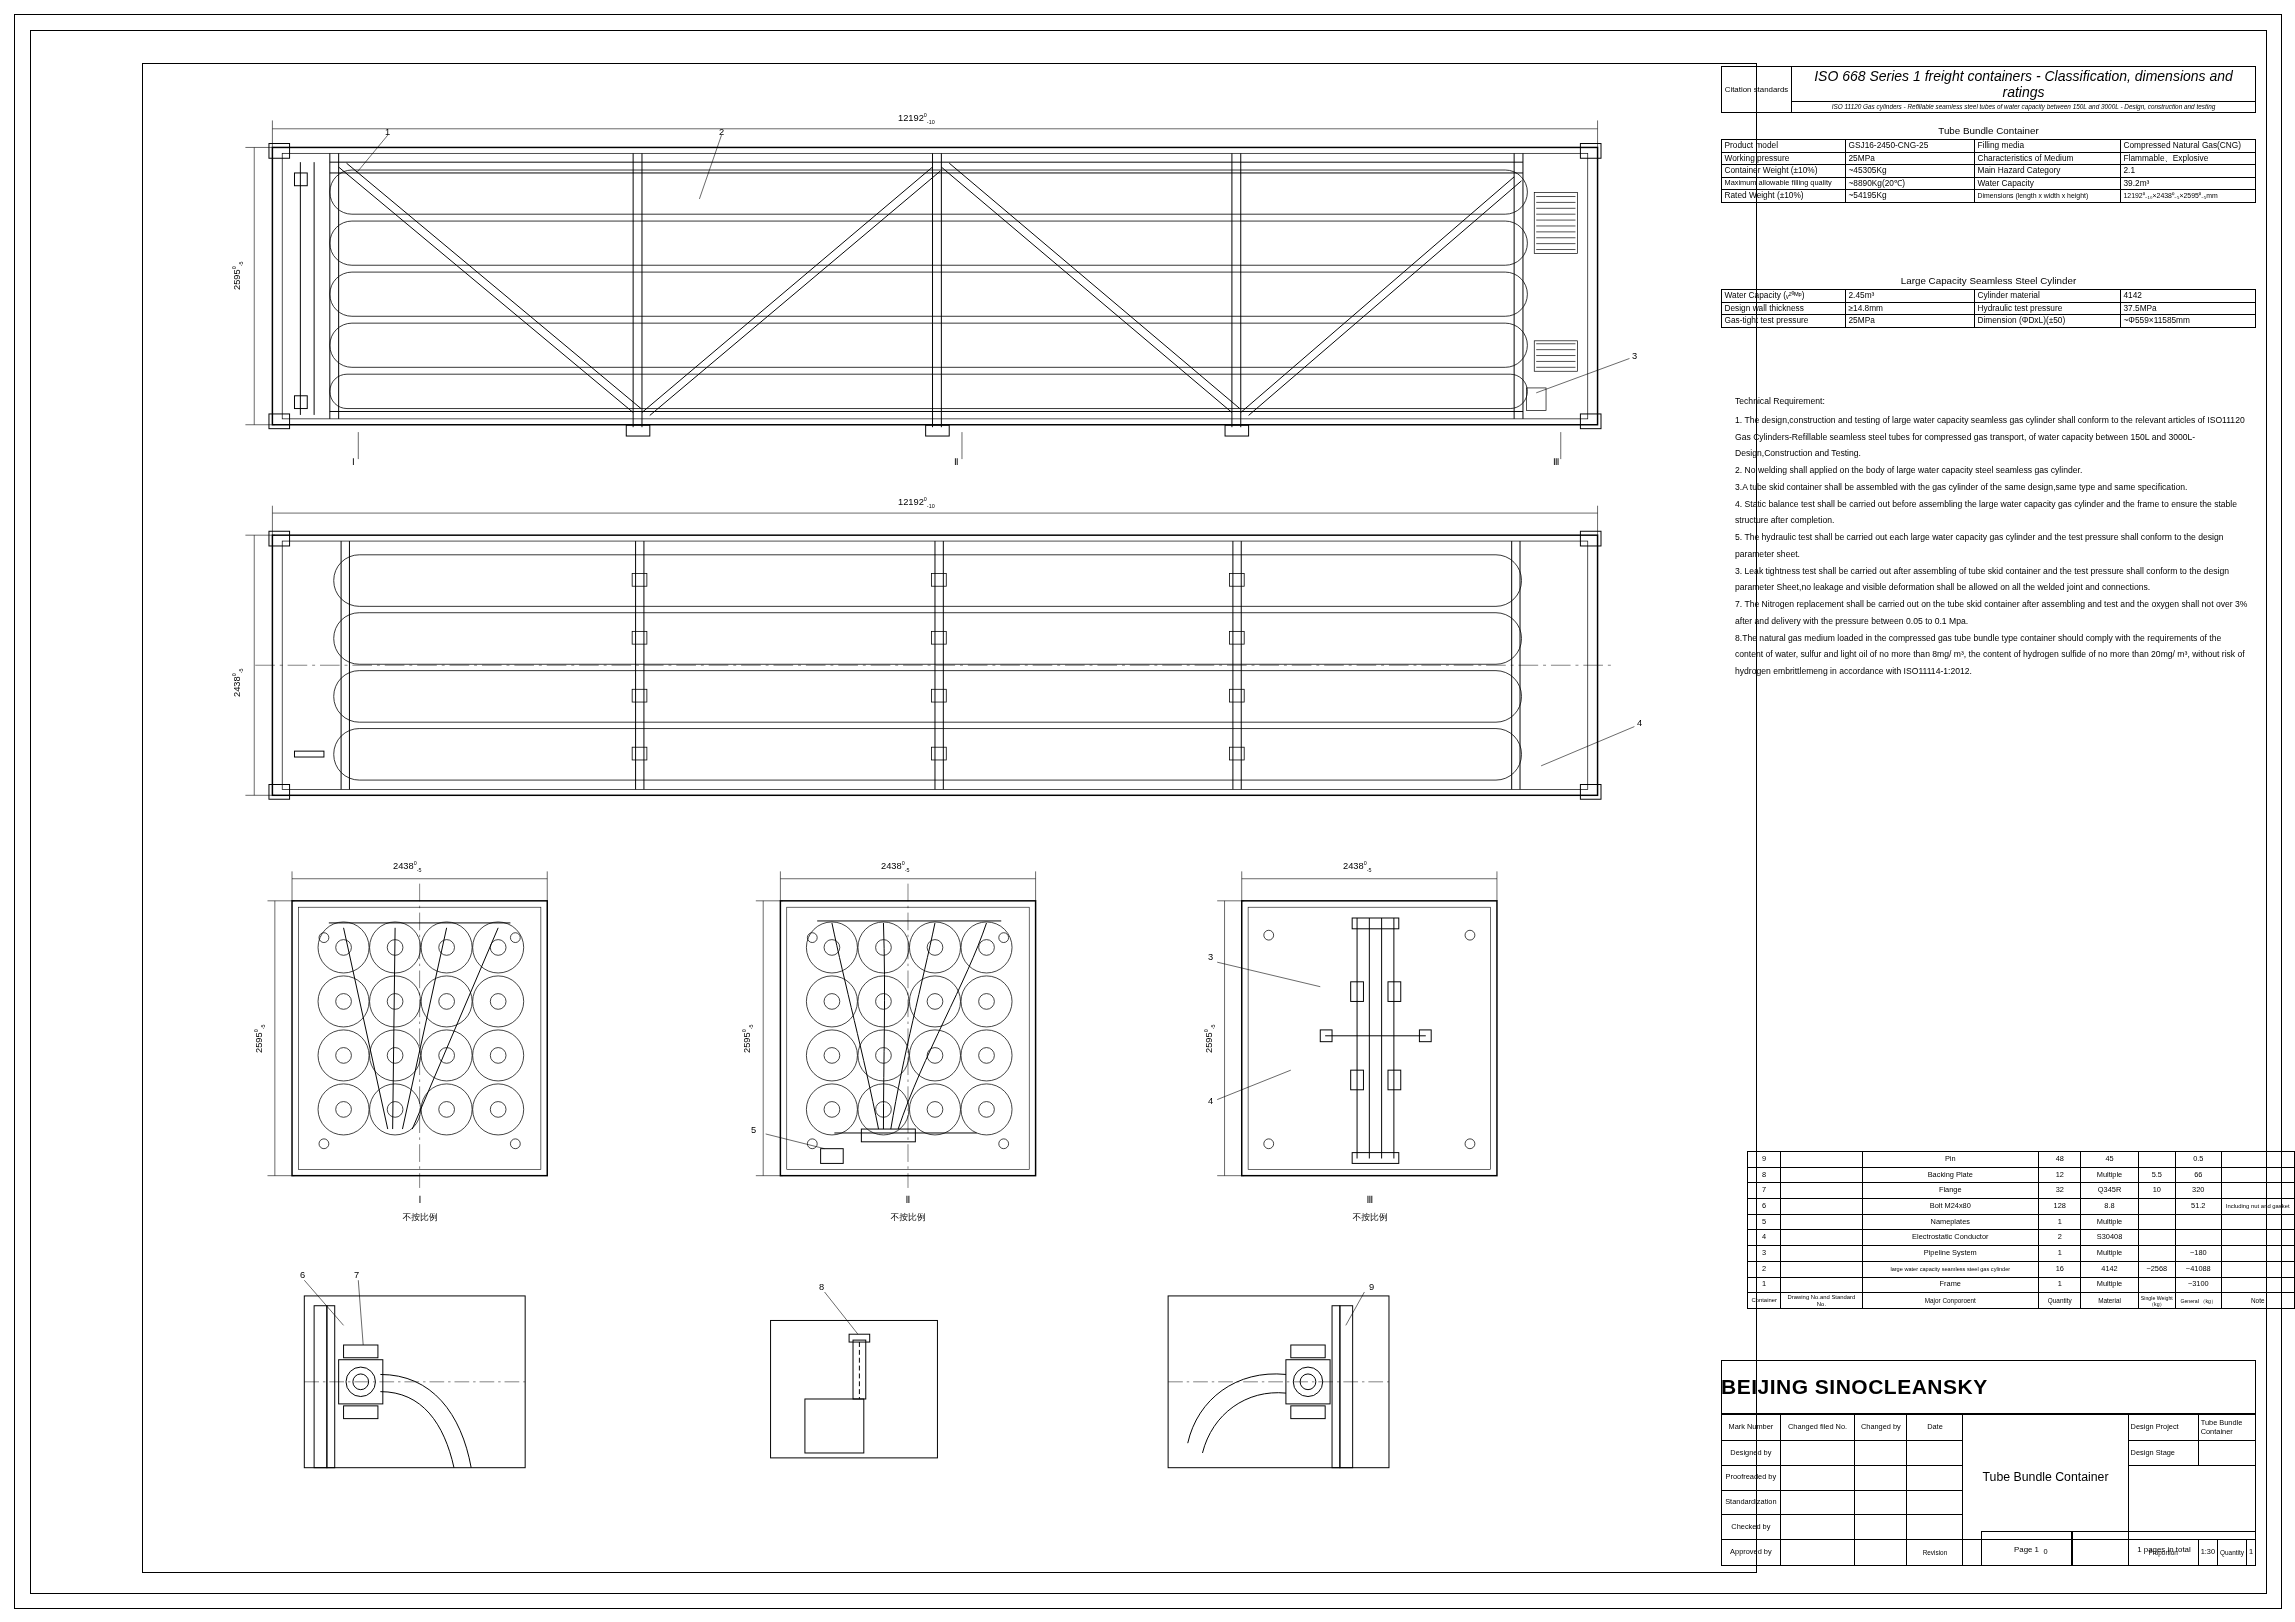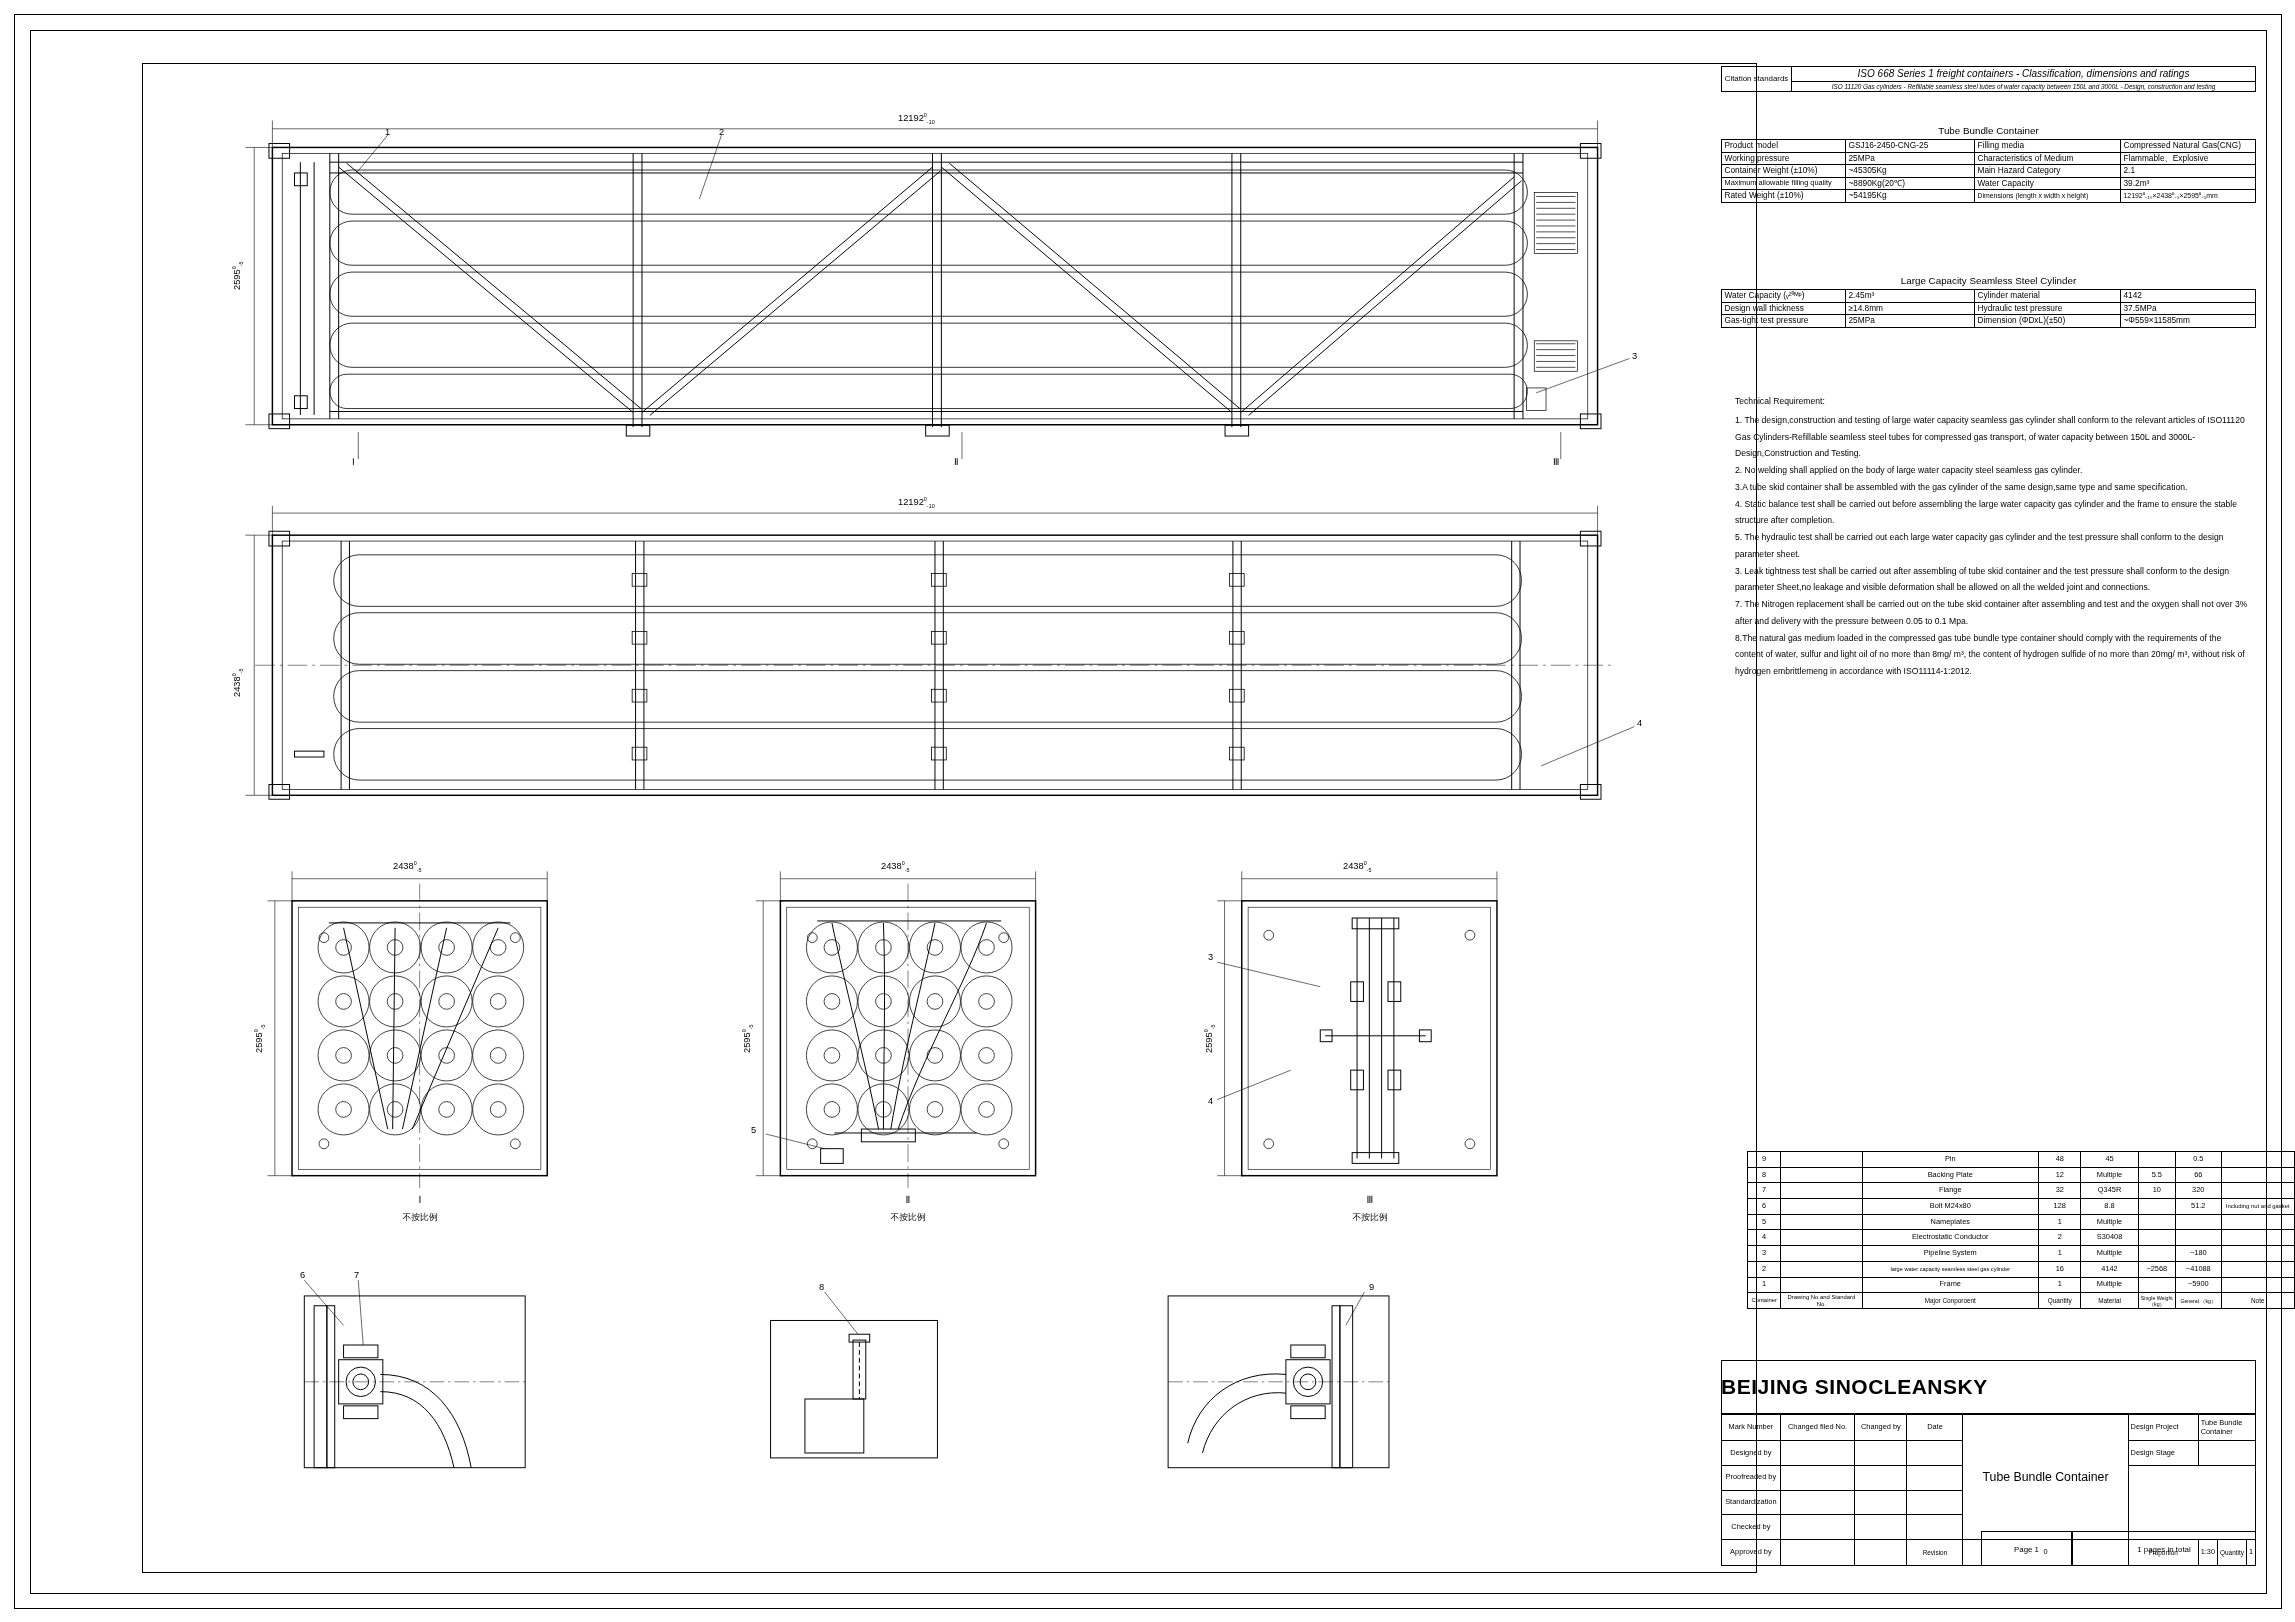--- a/index.html
+++ b/index.html
@@ -56,21 +56,21 @@
 <div id="sheet">
 
   <div class="bx" id="outer-frame"></div>
   <div class="bx" id="inner-frame"></div>
   <div class="bx" id="draw-frame"></div>
 
   <table class="tbl" style="left:1721px;top:66px;width:535px;">
     <tbody>
         <tr>
       <td class="c" rowspan="2" style="width:64px;font-size:7.9px;">Citation standards</td>
-      <td class="hdr" style="font-size:10px;margin-top:32px;">ISO 668 Series 1 freight containers - Classification, dimensions and ratings</td>
+      <td class="hdr" style="font-size:14px;margin-top:32px;">ISO 668 Series 1 freight containers - Classification, dimensions and ratings</td>
     </tr>
     <tr>
       <td class="hdr" style="font-size:6.4px;">ISO 11120 Gas cylinders - Refillable seamless steel tubes of water capacity between 150L and 3000L - Design, construction and testing</td>
     </tr>
   </tbody>
     </table>
 
   <div class="sect-title" style="left:1721px;top:125px;width:535px;">Tube Bundle Container</div>
 
   <table class="tbl" style="left:1721px;top:139px;width:535px;">
@@ -227,21 +227,21 @@
       <td>~41088</td>
       <td></td>
     </tr>
     <tr>
       <td>1</td>
       <td></td>
       <td>Frame</td>
       <td>1</td>
       <td>Multiple</td>
       <td></td>
-      <td>~5900</td>
+      <td>~3100</td>
       <td></td>
     </tr>
     <tr>
       <td style="font-size:5.9px;">Container</td>
       <td style="font-size:5.9px;">Drawing No.and Standard No.</td>
       <td style="font-size:6.4px;">Major Conporoent</td>
       <td style="font-size:6.4px;">Quantity</td>
       <td style="font-size:6.4px;">Material</td>
       <td style="font-size:5.2px;">Single Weight（kg）</td>
       <td style="font-size:5.2px;">General （kg）</td>

